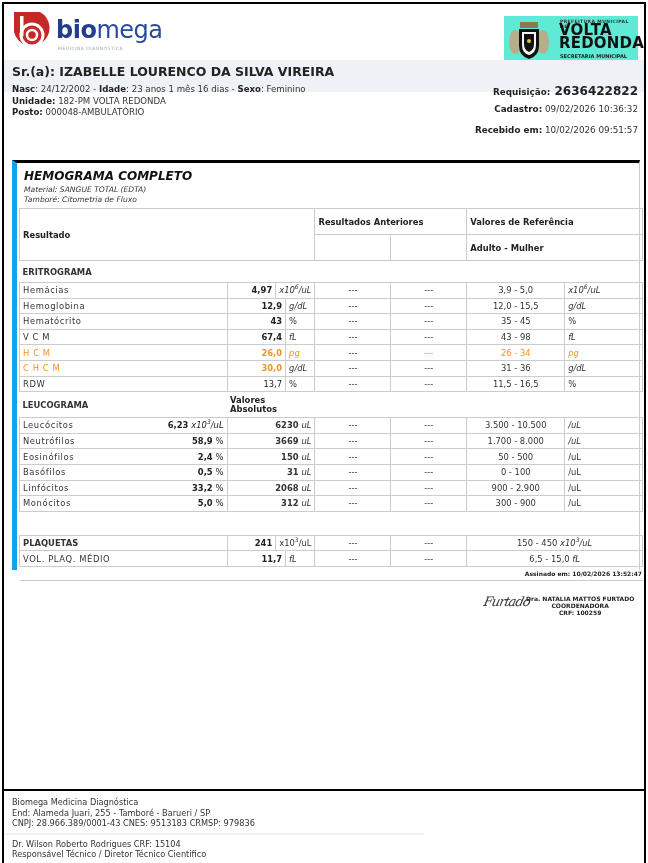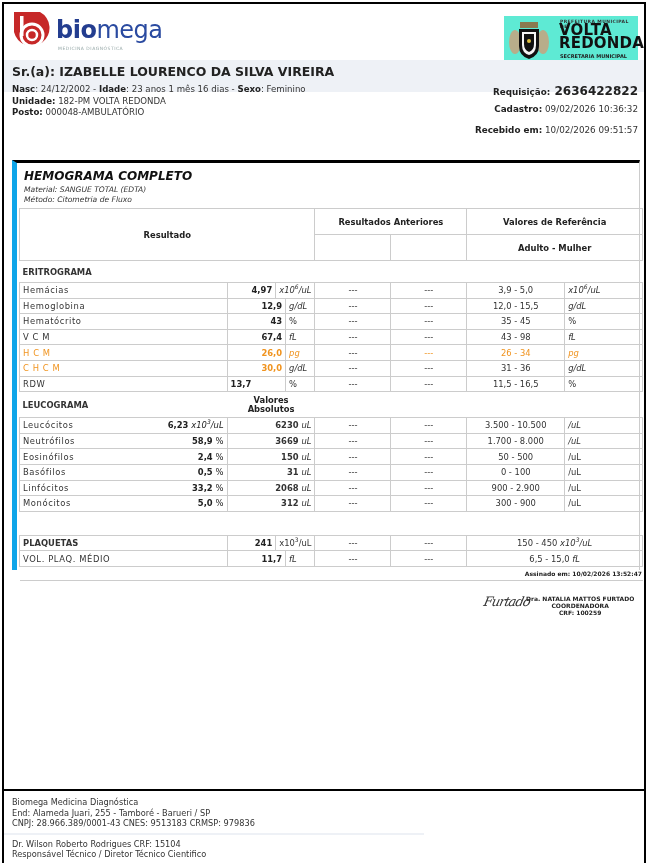--- a/index.html
+++ b/index.html
@@ -33,21 +33,21 @@
   .rline { height: 21px; line-height: 21px; }
   .rline:first-child { height: 16px; line-height: 16px; }
 
   
   .exam { position: absolute; left: 8px; top: 156px; width: 628px; height: 410px; border-top: 3px solid #000; border-left: 5px solid #0ea5e9; border-right: 1px solid #ccc; }
   .exam-title { position: absolute; left: 7px; top: 6px; font-size: 12px; font-weight: bold; font-style: italic; color: #111; }
   .exam-meta { position: absolute; left: 7px; top: 22px; font-size: 7.6px; font-style: italic; color: #333; line-height: 9.5px; }
 
   table.res { position: absolute; left: 2px; top: 45px; width: 624px; border-collapse: collapse; font-size: 8.4px; }
   table.res td { border: 1px solid #ccc; height: 14.6px; padding: 0 3px; color: #333; white-space: nowrap; }
-  table.res .hd { font-weight: bold; text-align: center; color: #222; }
+  table.res .hd { font-weight: bold; color: #222; }
   .name { letter-spacing: 0.6px; }
   .val { text-align: right; font-weight: bold; color: #222; }
   .unit { font-style: italic; }
   .c { text-align: center; }
   .sec { font-weight: bold; color: #222; height: 22px !important; }
   .orange, .orange .val, .orange td { color: #f0931e !important; }
   .blank td { border-left: none !important; border-right: none !important; }
 
   .signed { position: absolute; right: 2px; top: 566px; font-size: 6px; font-weight: bold; color: #222; }
   .signature { position: absolute; left: 480px; top: 590px; font-family: "DejaVu Serif", serif; font-style: italic; font-size: 13px; color: #333; transform: skewX(-12deg); letter-spacing: -1px; }
@@ -114,21 +114,21 @@
   <div class="rinfo">
     <div class="rline"><b>Requisição:</b><span class="req"> 2636422822</span></div>
     <div class="rline"><b>Cadastro:</b><span> 09/02/2026 10:36:32</span></div>
     <div class="rline"><b>Recebido em:</b><span> 10/02/2026 09:51:57</span></div>
   </div>
 
   <div class="exam">
     <div class="exam-title">HEMOGRAMA COMPLETO</div>
     <div class="exam-meta">
       <div>Material:  SANGUE TOTAL (EDTA)</div>
-      <div>Método: Citometria de Fluxo</div>
+      <div>Tamboré: Citometria de Fluxo</div>
     </div>
 
     <table class="res">
       <colgroup>
         <col style="width:208px">
           <col style="width:88px">
           <col style="width:76px">
           <col style="width:76px">
           <col style="width:98px">
           <col style="width:78px">
@@ -250,21 +250,21 @@
         <td class="c">---</td>
         <td class="c">31 - 36</td>
         <td class="unit">g/dL</td>
       </tr>
       <tr>
         <td class="name">RDW</td>
         <td style="padding:0">
               <table style="width:100%;border-collapse:collapse">
                 <tbody>
                   <tr>
-                    <td style="border:none;border-right:1px solid #ccc;width:58px;font-weight:bold;color:#222;height:14px">13,7</td>
+                    <td style="border:none;border-right:1px solid #ccc;width:58px;text-align:right;font-weight:normal;color:#222;height:14px">13,7</td>
                     <td style="border:none">%</td>
                   </tr>
                 </tbody>
               </table>
             </td>
         <td class="c">---</td>
         <td class="c">---</td>
         <td class="c">11,5 - 16,5</td>
         <td>%</td>
       </tr>

